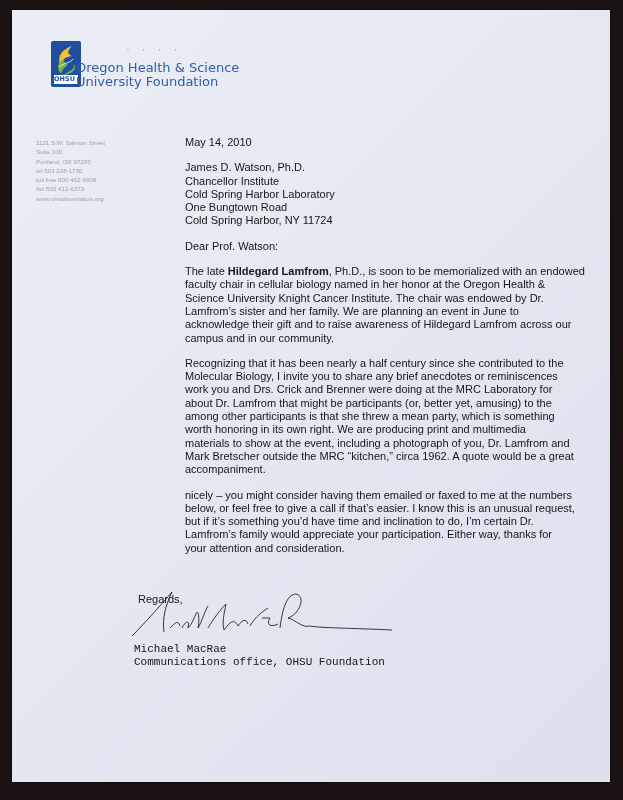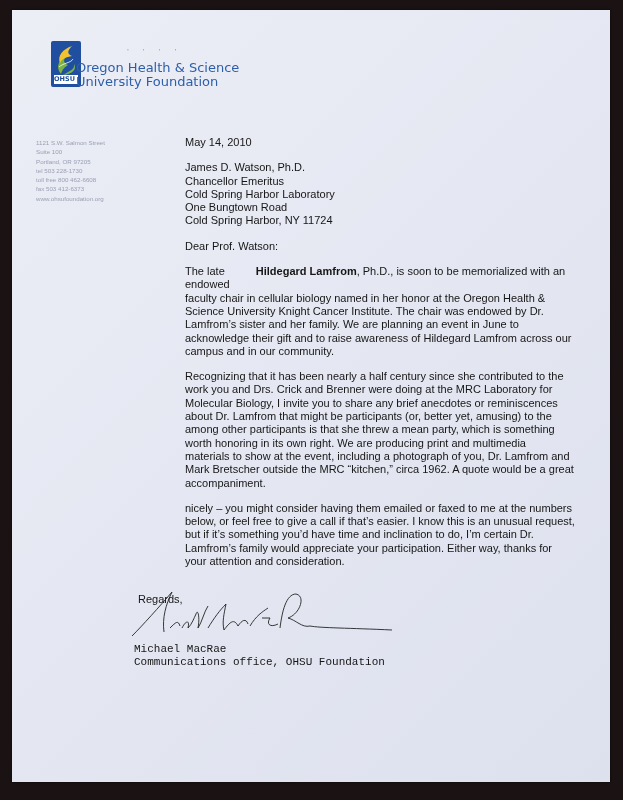--- a/index.html
+++ b/index.html
@@ -37,21 +37,21 @@
       font-family: "Liberation Sans", sans-serif;
     }
     .letter {
       position: absolute; left: 134px; top: 126px; width: 460px;
       color: #161616; font-size: 11px; line-height: 13.3px;
       font-family: "Liberation Sans", sans-serif;
     }
     .letter p { margin: 0; padding-left: 39px; }
     .gap { height: 12px; }
     .indent1 { padding-left: 1px; }
-    .bold { font-weight: bold; margin-left: 28px; }
+    .bold { font-weight: bold; }
     .sig-svg { position: absolute; left: 130px; top: 588px; }
     .closing { position: absolute; left: 138px; top: 593px; font-family: "Liberation Sans", sans-serif; font-size: 11px; color: #161616; }
     .signer { position: absolute; left: 134px; top: 643px; font-family: Liberation Mono, monospace; font-size: 11px; line-height: 13.3px; color: #161616; }
     .contact span { margin-right: 9px; }
   </style>
 </head>
 <body>
 
 <div class="paper">
 
@@ -80,43 +80,43 @@
     <div>toll free 800 462-6608</div>
     <div>fax 503 412-6373</div>
     <div>www.ohsufoundation.org</div>
   </div>
 
   <div class="letter">
     <p>May 14, 2010</p>
     <div class="gap"></div>
     <div>
       <p>James D. Watson, Ph.D.</p>
-      <p>Chancellor Emeritus</p>
+      <p>Chancellor Institute</p>
       <p>Cold Spring Harbor Laboratory</p>
       <p>One Bungtown Road</p>
       <p class="indent1">Cold Spring Harbor, NY 11724</p>
     </div>
     <div class="gap"></div>
     <p>Dear Prof. Watson:</p>
     <div class="gap"></div>
 
     <div>
       <p><span>The late </span><span class="bold">Hildegard Lamfrom</span><span>, Ph.D., is soon to be memorialized with an endowed</span></p>
       <p>faculty chair in cellular biology named in her honor at the Oregon Health &amp;</p>
       <p>Science University Knight Cancer Institute. The chair was endowed by Dr.</p>
       <p>Lamfrom’s sister and her family. We are planning an event in June to</p>
       <p>acknowledge their gift and to raise awareness of Hildegard Lamfrom across our</p>
       <p>campus and in our community.</p>
     </div>
     <div class="gap"></div>
 
     <div>
       <p>Recognizing that it has been nearly a half century since she contributed to the</p>
+      <p>Molecular Biology, I invite you to share any brief anecdotes or reminiscences</p>
       <p>work you and Drs. Crick and Brenner were doing at the MRC Laboratory for</p>
-      <p>Molecular Biology, I invite you to share any brief anecdotes or reminiscences</p>
       <p>about Dr. Lamfrom that might be participants (or, better yet, amusing) to the</p>
       <p>among other participants is that she threw a mean party, which is something</p>
       <p>worth honoring in its own right. We are producing print and multimedia</p>
       <p>materials to show at the event, including a photograph of you, Dr. Lamfrom and</p>
       <p>Mark Bretscher outside the MRC “kitchen,” circa 1962. A quote would be a great</p>
       <p>accompaniment.</p>
     </div>
     <div class="gap"></div>
 
     <div>

